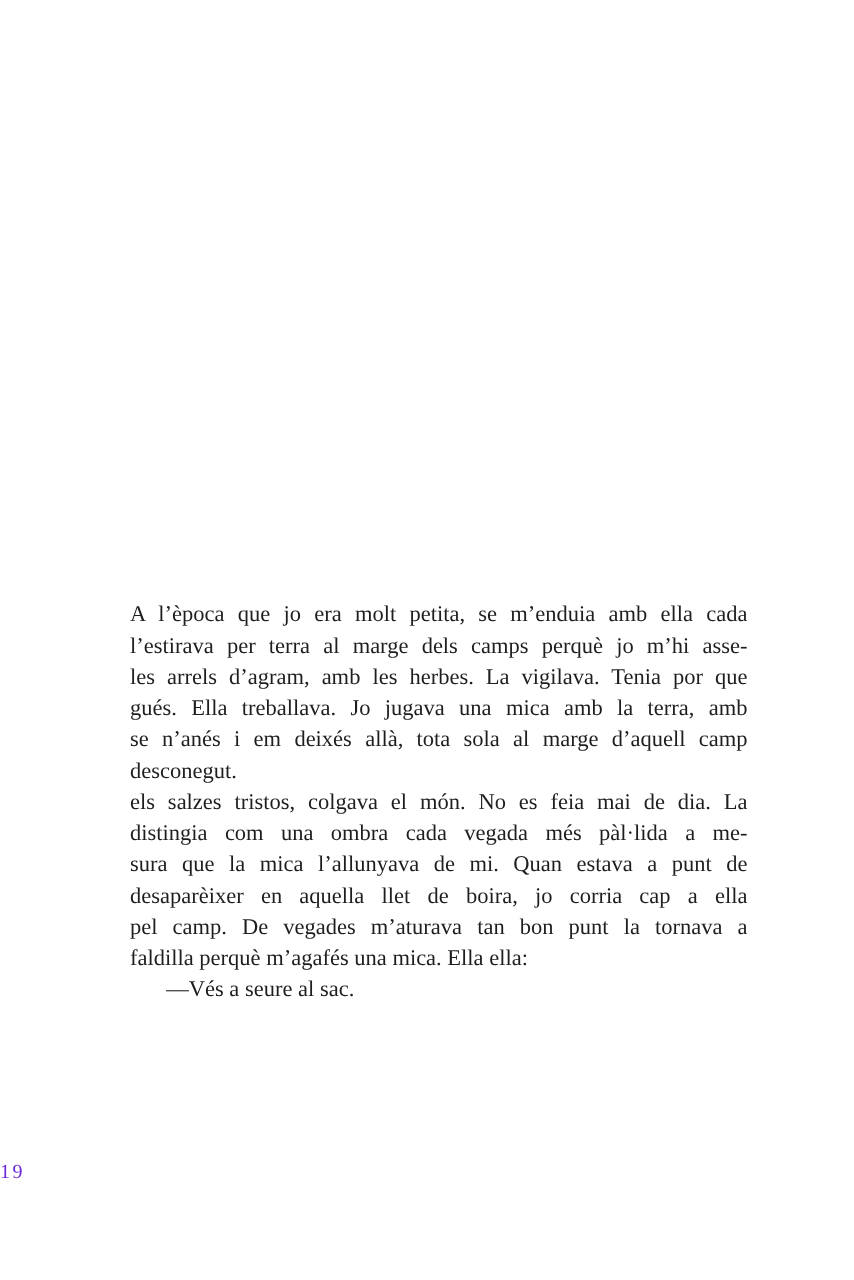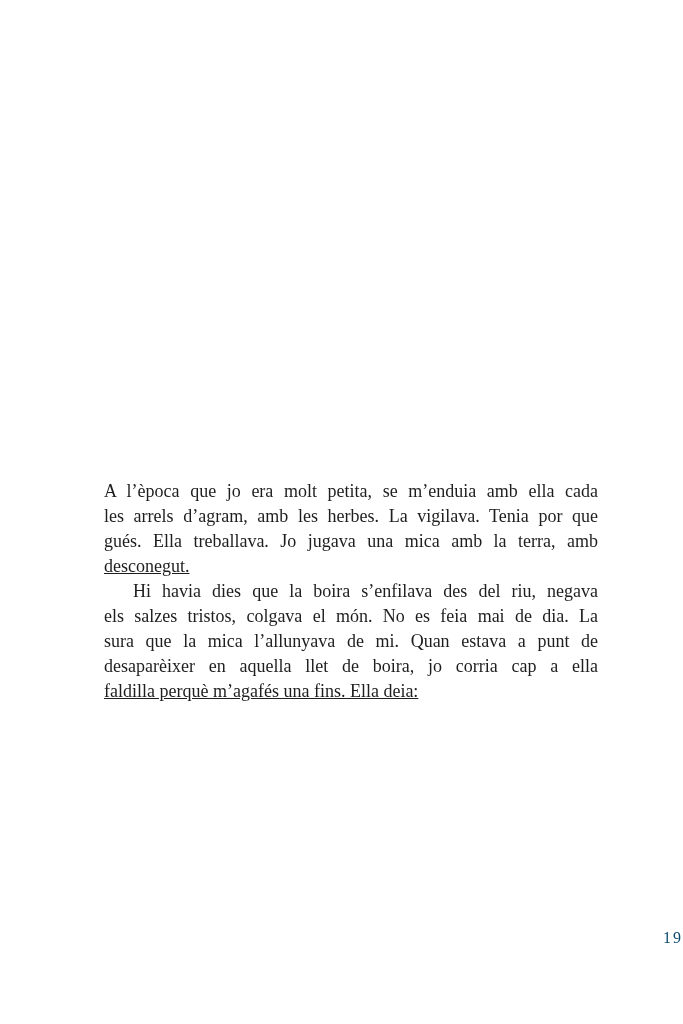--- a/index.html
+++ b/index.html
@@ -35,50 +35,55 @@
     padding: 0;
   }
   .line {
     text-align: justify;
     text-align-last: justify;
     height: 25px;
     overflow: hidden;
   }
   .line.final {
     text-align-last: left;
-    text-decoration: underline;
   }
   .line.indented {
     padding-left: 29px;
   }
   .page-number {
     position: absolute;
     top: 929px;
     left: 0;
     width: 683px;
-    text-align: right;
-    color: #0c4a6e;
+    text-align: left;
+    color: #6d28d9;
     font-size: 16px;
     letter-spacing: 2px;
     font-variant-numeric: oldstyle-nums;
   }
 </style>
 </head>
 <body>
 
 <div class="page">
   <main class="text-block">
       <div class="paragraph">
         <div class="line">A l’època que jo era molt petita, se m’enduia amb ella cada</div>
+        <div class="line">l’estirava per terra al marge dels camps perquè jo m’hi asse-</div>
         <div class="line">les arrels d’agram, amb les herbes. La vigilava. Tenia por que</div>
         <div class="line">gués. Ella treballava. Jo jugava una mica amb la terra, amb</div>
+        <div class="line">se n’anés i em deixés allà, tota sola al marge d’aquell camp</div>
         <div class="line final">desconegut.</div>
       </div>
       <div class="paragraph">
-        <div class="line indented">Hi havia dies que la boira s’enfilava des del riu, negava</div>
         <div class="line">els salzes tristos, colgava el món. No es feia mai de dia. La</div>
+        <div class="line">distingia com una ombra cada vegada més pàl·lida a me-</div>
         <div class="line">sura que la mica l’allunyava de mi. Quan estava a punt de</div>
         <div class="line">desaparèixer en aquella llet de boira, jo corria cap a ella</div>
-        <div class="line final">faldilla perquè m’agafés una fins. Ella deia:</div>
+        <div class="line">pel camp. De vegades m’aturava tan bon punt la tornava a</div>
+        <div class="line final">faldilla perquè m’agafés una mica. Ella ella:</div>
+      </div>
+      <div class="paragraph">
+        <div class="line indented final">—Vés a seure al sac.</div>
       </div>
     </main>
   <div class="page-number">19</div>
 </div>
 
 </body></html>

